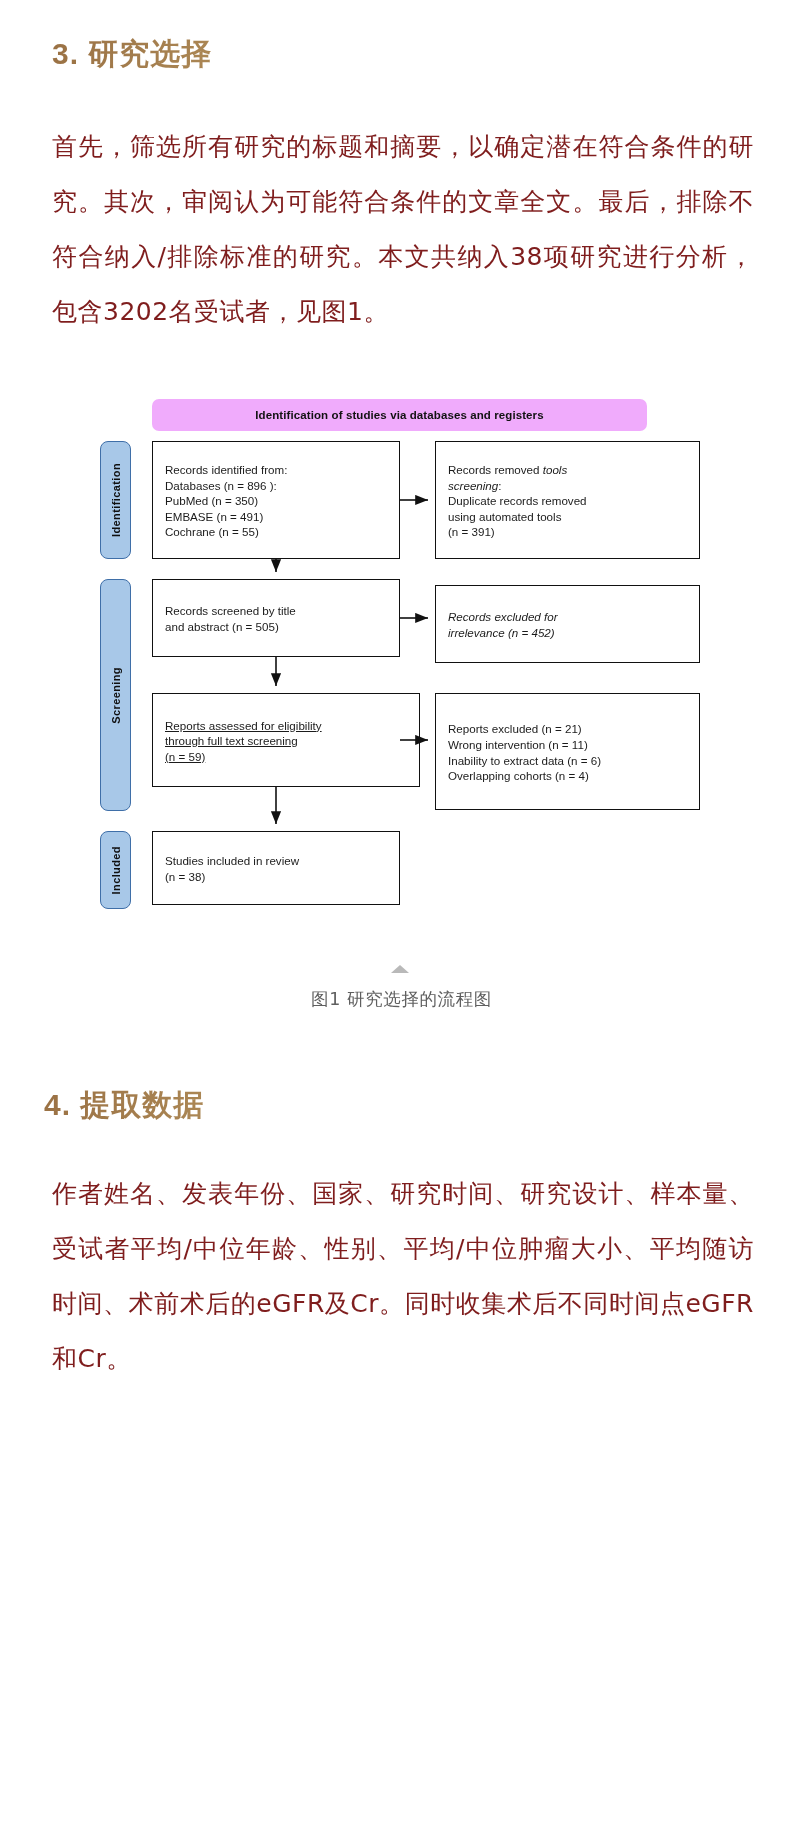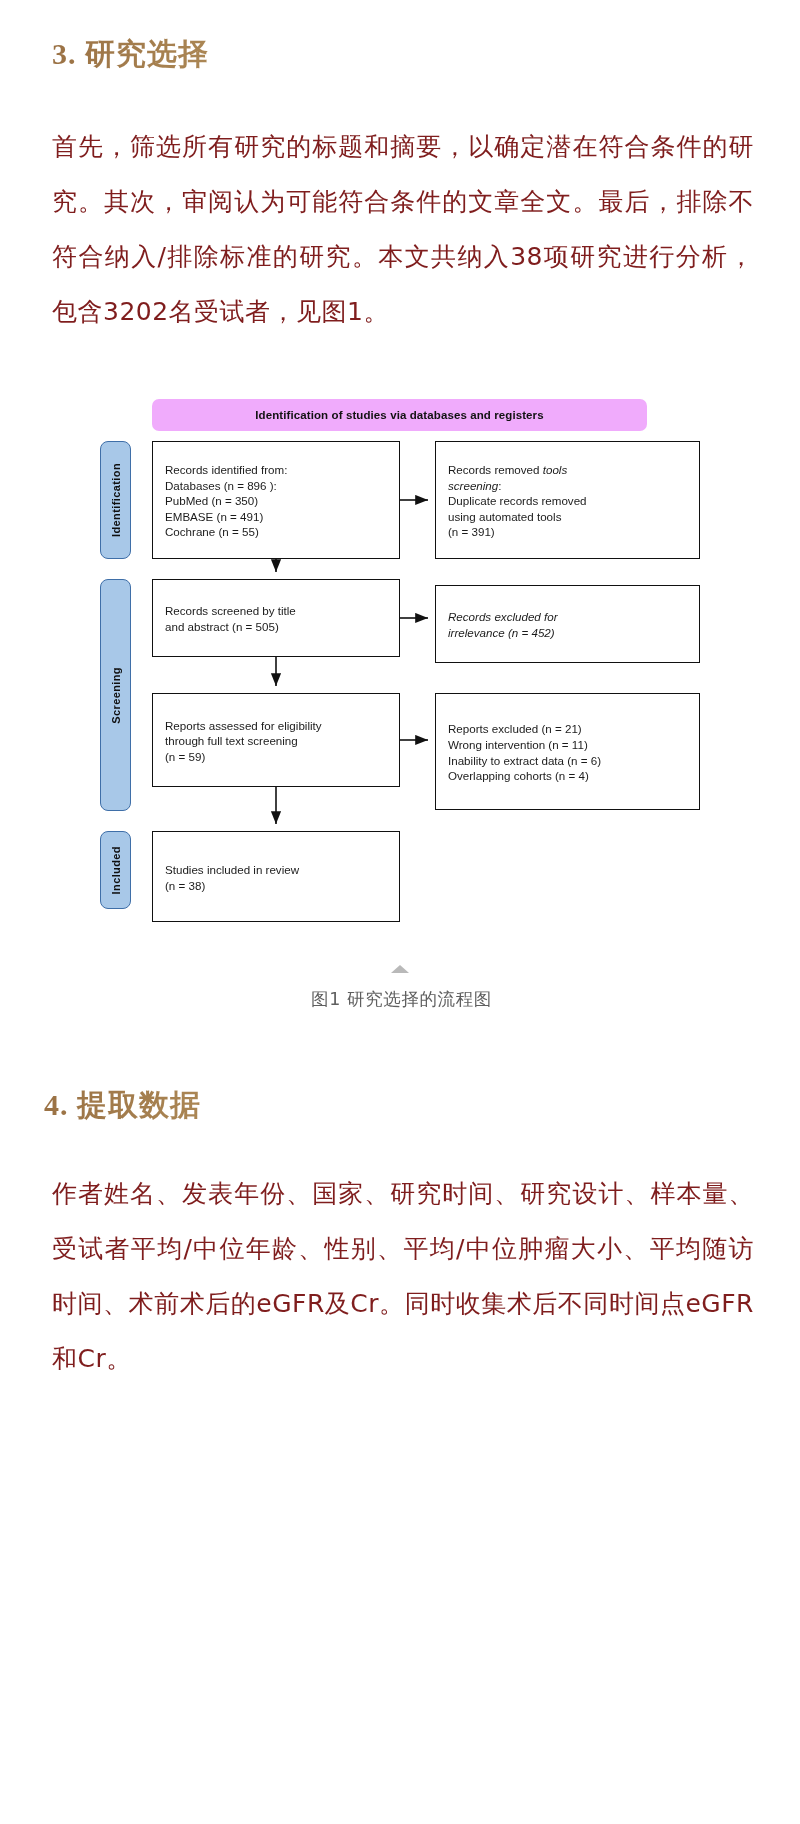--- a/index.html
+++ b/index.html
@@ -11,21 +11,21 @@
     background: #ffffff;
     font-family: "Liberation Sans", "DejaVu Sans", sans-serif;
     color: #1a1a1a;
     -webkit-font-smoothing: antialiased;
   }
 
   .page { width: 800px; padding: 0; position: relative; }
 
   
   .section-heading {
-    font-family: Liberation Serif, serif;
+    font-family: Liberation Sans, sans-serif;
     font-size: 30px;
     font-weight: 700;
     letter-spacing: 1px;
     margin: 0;
     padding: 0;
     background: linear-gradient(100deg, #9a7144 0%, #b08d59 28%, #c9a876 52%, #ddc69b 78%, #e8d9b6 100%);
     -webkit-background-clip: text;
     background-clip: text;
     color: transparent;
     -webkit-text-fill-color: transparent;
@@ -111,23 +111,23 @@
     display: flex;
     align-items: center;
   }
   .fc-box .inner { width: 100%; }
   .fc-box i { font-style: italic; }
 
   .box-identified { left: 62px;  top: 50px;  width: 248px; height: 118px; }
   .box-removed    { left: 345px; top: 50px;  width: 265px; height: 118px; }
   .box-screened   { left: 62px;  top: 188px; width: 248px; height: 78px;  }
   .box-excluded   { left: 345px; top: 194px; width: 265px; height: 78px; font-style: italic;  }
-  .box-eligible   { left: 62px;  top: 302px; width: 248px; height: 94px;  }
+  .box-eligible   { left: 62px;  top: 302px; width: 268px; height: 94px; text-decoration: underline;  }
   .box-repexcl    { left: 345px; top: 302px; width: 265px; height: 117px;  }
-  .box-included   { left: 62px;  top: 440px; width: 248px; height: 91px;  }
+  .box-included   { left: 62px;  top: 440px; width: 248px; height: 74px;  }
 
   .fc-svg { position: absolute; left: 0; top: 0; width: 620px; height: 560px; pointer-events: none; }
 
   .fig-collapse {
     width: 0; height: 0; margin: 14px auto 0 auto;
     border-left: 9px solid transparent;
     border-right: 9px solid transparent;
     border-bottom: 8px solid #b9b9b9;
   }
   .fig-caption {

